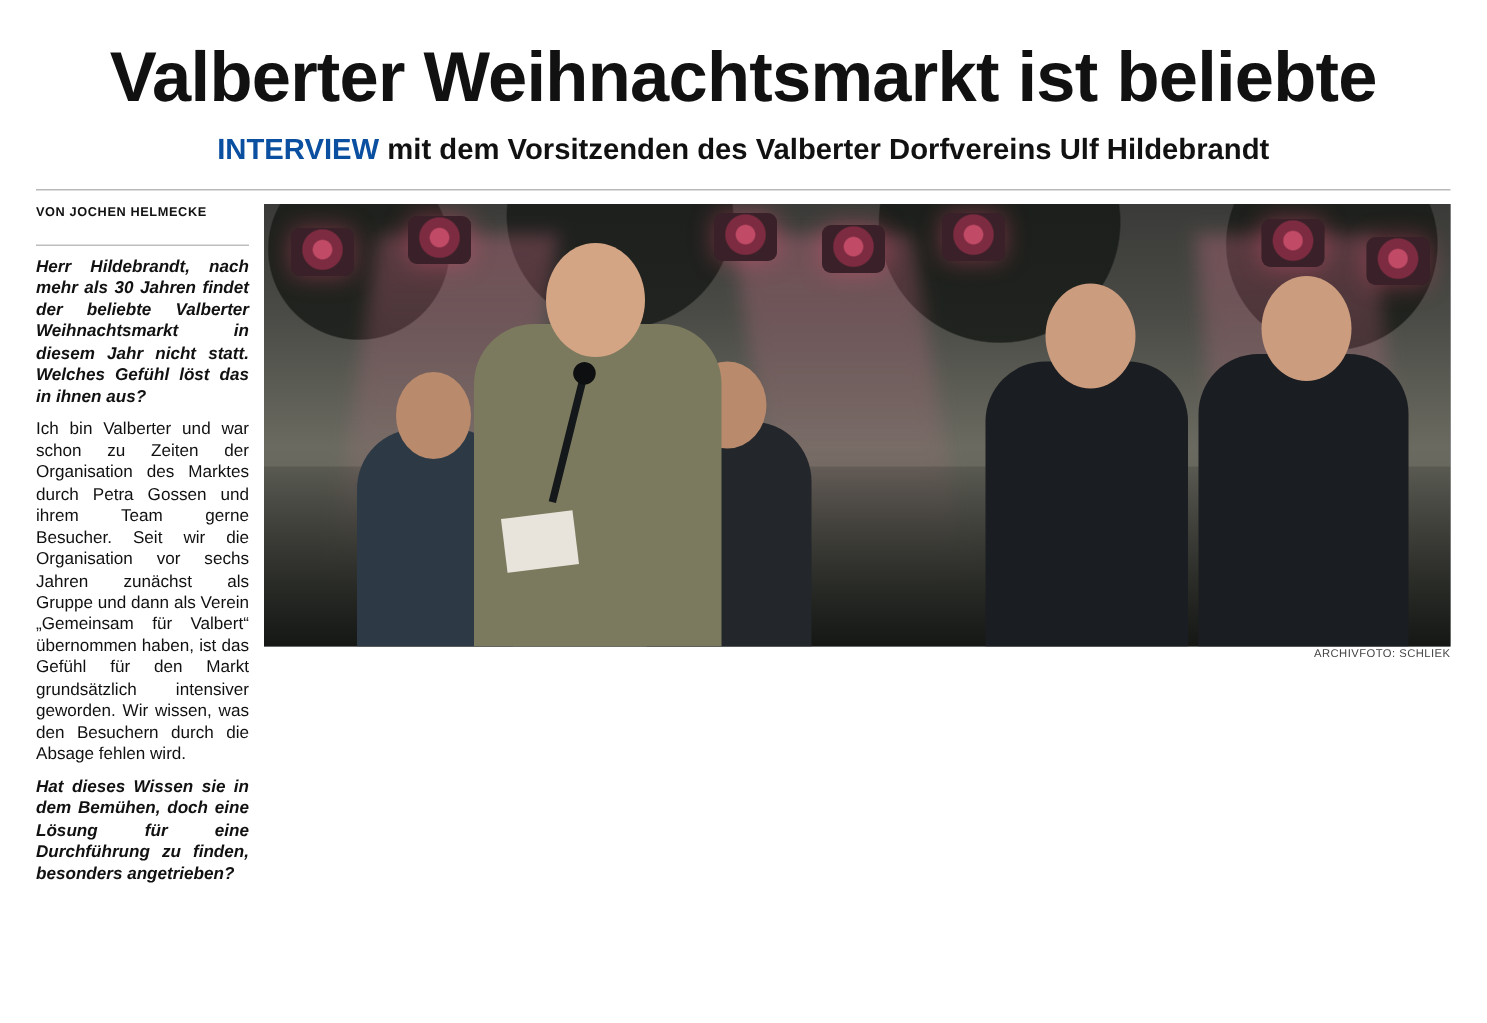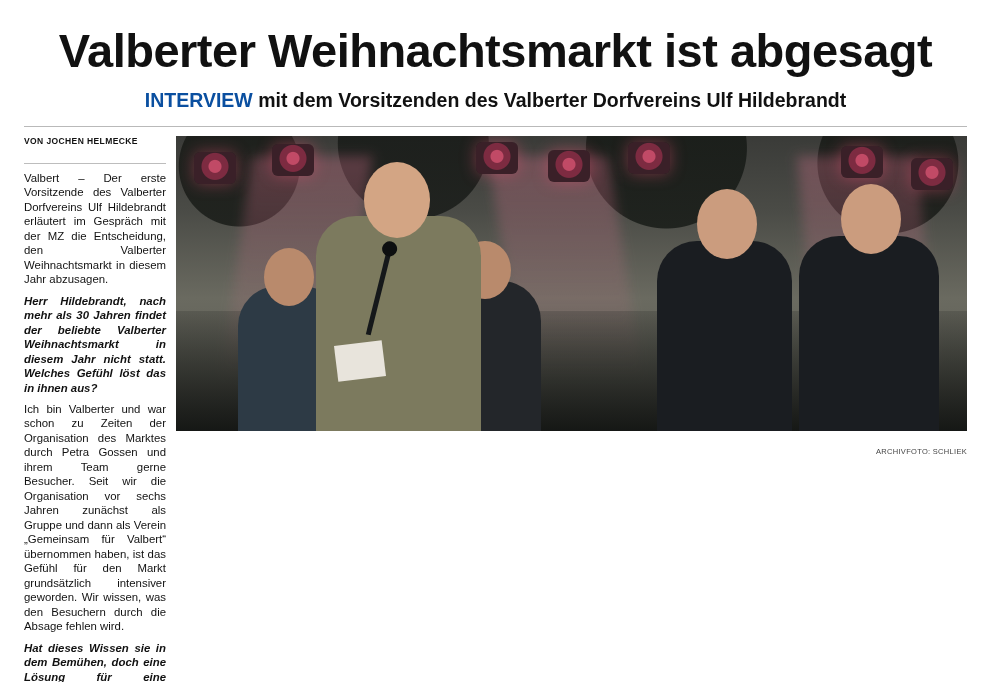--- a/index.html
+++ b/index.html
@@ -181,47 +181,46 @@
     transform: rotate(-7deg);
   }
   .caption-bar {
     font-size: 10.2px;
     line-height: 1.25;
     margin-top: 5px;
     text-align: justify;
   }
   .caption-bar b { font-weight: bold; }
   .photo-credit {
-    margin-top: 16px;
+    margin-top: 0;
     font-size: 7.5px;
     text-align: right;
     color: #444;
     letter-spacing: 0.3px;
   }
 </style>
 </head>
 <body>
 
 <div class="page">
 
-  <h1 class="headline">Valberter Weihnachtsmarkt ist abgesagt</h1>
+  <h1 class="headline">Valberter Weihnachtsmarkt ist beliebte</h1>
 
   <div class="subhead">
     <span class="kicker">INTERVIEW</span><span> mit dem Vorsitzenden des Valberter Dorfvereins Ulf Hildebrandt</span>
   </div>
 
   <div class="rule"></div>
 
   <div class="main">
 
     <div class="col-left">
       <div class="byline">VON JOCHEN HELMECKE</div>
       <div class="byline-rule"></div>
       <div class="body-text">
-        <p>Valbert – Der erste Vorsitzende des Valberter Dorfvereins Ulf Hildebrandt erläutert im Gespräch mit der MZ die Entscheidung, den Valberter Weihnachtsmarkt in diesem Jahr abzusagen.</p>
         <p class="q">Herr Hildebrandt, nach mehr als 30 Jahren findet der beliebte Valberter Weihnachtsmarkt in diesem Jahr nicht statt. Welches Gefühl löst das in ihnen aus?</p>
         <p>Ich bin Valberter und war schon zu Zeiten der Organisation des Marktes durch Petra Gossen und ihrem Team gerne Besucher. Seit wir die Organisation vor sechs Jahren zunächst als Gruppe und dann als Verein „Gemeinsam für Valbert“ übernommen haben, ist das Gefühl für den Markt grundsätzlich intensiver geworden. Wir wissen, was den Besuchern durch die Absage fehlen wird.</p>
         <p class="q">Hat dieses Wissen sie in dem Bemühen, doch eine Lösung für eine Durchführung zu finden, besonders angetrieben?</p>
 
       </div>
     </div>
 
     <div class="col-right">
       <div class="photo-wrap">
         <div class="photo">

